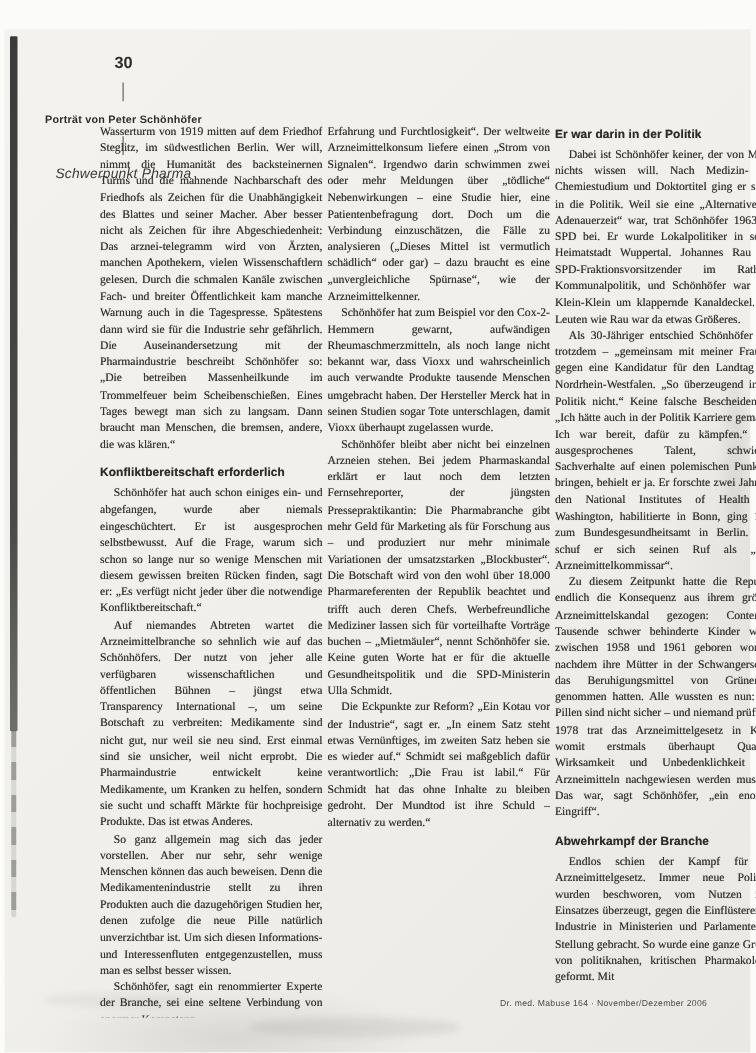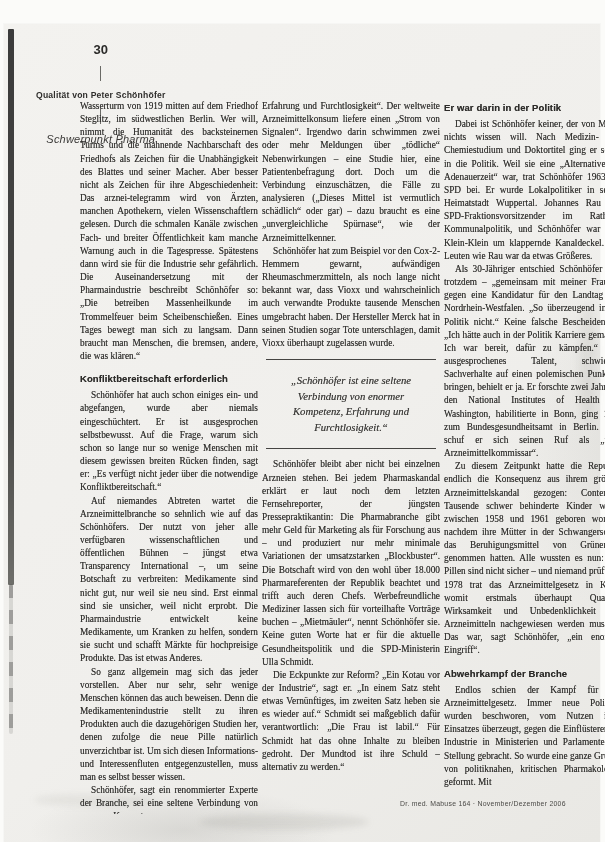--- a/index.html
+++ b/index.html
@@ -79,38 +79,37 @@
 
     <div class="spine"></div>
     <div class="spine-fade"></div>
     <div class="smudge a"></div>
     <div class="smudge b"></div>
     <div class="smudge c"></div>
 
     <div class="header">
       <span class="pagenum">30</span>
       <span class="hsep"></span>
-      <span class="kicker">Qualität von Peter Schönhöfer</span>
+      <span class="kicker">Porträt von Peter Schönhöfer</span>
       <span class="hsep"></span>
       <span class="rubric">Schwerpunkt Pharma</span>
     </div>
 
     <div class="col col1">
       <p>Wasserturm von 1919 mitten auf dem Friedhof Steglitz, im südwestlichen Berlin. Wer will, nimmt die Humanität des backsteinernen Turms und die mahnende Nachbarschaft des Friedhofs als Zeichen für die Unabhängigkeit des Blattes und seiner Macher. Aber besser nicht als Zeichen für ihre Abgeschiedenheit: Das arznei-telegramm wird von Ärzten, manchen Apothekern, vielen Wissenschaftlern gelesen. Durch die schmalen Kanäle zwischen Fach- und breiter Öffentlichkeit kam manche Warnung auch in die Tagespresse. Spätestens dann wird sie für die Industrie sehr gefährlich. Die Auseinandersetzung mit der Pharmaindustrie beschreibt Schönhöfer so: „Die betreiben Massenheilkunde im Trommelfeuer beim Scheibenschießen. Eines Tages bewegt man sich zu langsam. Dann braucht man Menschen, die bremsen, andere, die was klären.“</p>
       <h4 class="subhead">Konfliktbereitschaft erforderlich</h4>
       <p class="indent">Schönhöfer hat auch schon einiges ein- und abgefangen, wurde aber niemals eingeschüchtert. Er ist ausgesprochen selbstbewusst. Auf die Frage, warum sich schon so lange nur so wenige Menschen mit diesem gewissen breiten Rücken finden, sagt er: „Es verfügt nicht jeder über die notwendige Konfliktbereitschaft.“</p>
       <p class="indent">Auf niemandes Abtreten wartet die Arzneimittelbranche so sehnlich wie auf das Schönhöfers. Der nutzt von jeher alle verfügbaren wissenschaftlichen und öffentlichen Bühnen – jüngst etwa Transparency International –, um seine Botschaft zu verbreiten: Medikamente sind nicht gut, nur weil sie neu sind. Erst einmal sind sie unsicher, weil nicht erprobt. Die Pharmaindustrie entwickelt keine Medikamente, um Kranken zu helfen, sondern sie sucht und schafft Märkte für hochpreisige Produkte. Das ist etwas Anderes.</p>
       <p class="indent">So ganz allgemein mag sich das jeder vorstellen. Aber nur sehr, sehr wenige Menschen können das auch beweisen. Denn die Medikamentenindustrie stellt zu ihren Produkten auch die dazugehörigen Studien her, denen zufolge die neue Pille natürlich unverzichtbar ist. Um sich diesen Informations- und Interessenfluten entgegenzustellen, muss man es selbst besser wissen.</p>
       <p class="indent">Schönhöfer, sagt ein renommierter Experte der Branche, sei eine seltene Verbindung von enormer Kompetenz,</p>
     </div>
 
     <div class="col col2">
       <p>Erfahrung und Furchtlosigkeit“. Der weltweite Arzneimittelkonsum liefere einen „Strom von Signalen“. Irgendwo darin schwimmen zwei oder mehr Meldungen über „tödliche“ Nebenwirkungen – eine Studie hier, eine Patientenbefragung dort. Doch um die Verbindung einzuschätzen, die Fälle zu analysieren („Dieses Mittel ist vermutlich schädlich“ oder gar) – dazu braucht es eine „unvergleichliche Spürnase“, wie der Arzneimittelkenner.</p>
       <p class="indent">Schönhöfer hat zum Beispiel vor den Cox-2-Hemmern gewarnt, aufwändigen Rheumaschmerzmitteln, als noch lange nicht bekannt war, dass Vioxx und wahrscheinlich auch verwandte Produkte tausende Menschen umgebracht haben. Der Hersteller Merck hat in seinen Studien sogar Tote unterschlagen, damit Vioxx überhaupt zugelassen wurde.</p>
-      <div class="pullquote">„Schönhöfer ist eine seltene Verbindung von enormer Kompetenz, Erfahrung und Furchtlosigkeit.“</div>
       <p class="indent">Schönhöfer bleibt aber nicht bei einzelnen Arzneien stehen. Bei jedem Pharmaskandal erklärt er laut noch dem letzten Fernsehreporter, der jüngsten Pressepraktikantin: Die Pharmabranche gibt mehr Geld für Marketing als für Forschung aus – und produziert nur mehr minimale Variationen der umsatzstarken „Blockbuster“. Die Botschaft wird von den wohl über 18.000 Pharmareferenten der Republik beachtet und trifft auch deren Chefs. Werbefreundliche Mediziner lassen sich für vorteilhafte Vorträge buchen – „Mietmäuler“, nennt Schönhöfer sie. Keine guten Worte hat er für die aktuelle Gesundheitspolitik und die SPD-Ministerin Ulla Schmidt.</p>
       <p class="indent">Die Eckpunkte zur Reform? „Ein Kotau vor der Industrie“, sagt er. „In einem Satz steht etwas Vernünftiges, im zweiten Satz heben sie es wieder auf.“ Schmidt sei maßgeblich dafür verantwortlich: „Die Frau ist labil.“ Für Schmidt hat das ohne Inhalte zu bleiben gedroht. Der Mundtod ist ihre Schuld – alternativ zu werden.“</p>
     </div>
 
     <div class="col col3">
       <h4 class="subhead first">Er war darin in der Politik</h4>
       <p class="indent">Dabei ist Schönhöfer keiner, der von Macht nichts wissen will. Nach Medizin- und Chemiestudium und Doktortitel ging er selbst in die Politik. Weil sie eine „Alternative zur Adenauerzeit“ war, trat Schönhöfer 1963 der SPD bei. Er wurde Lokalpolitiker in seiner Heimatstadt Wuppertal. Johannes Rau war SPD-Fraktionsvorsitzender im Rathaus. Kommunalpolitik, und Schönhöfer war kein Klein-Klein um klappernde Kanaldeckel. Mit Leuten wie Rau war da etwas Größeres.</p>
       <p class="indent">Als 30-Jähriger entschied Schönhöfer sich trotzdem – „gemeinsam mit meiner Frau“ – gegen eine Kandidatur für den Landtag von Nordrhein-Westfalen. „So überzeugend in die Politik nicht.“ Keine falsche Bescheidenheit: „Ich hätte auch in der Politik Karriere gemacht. Ich war bereit, dafür zu kämpfen.“ Sein ausgesprochenes Talent, schwierige Sachverhalte auf einen polemischen Punkt zu bringen, behielt er ja. Er forschte zwei Jahre an den National Institutes of Health bei Washington, habilitierte in Bonn, ging 1979 zum Bundesgesundheitsamt in Berlin. Hier schuf er sich seinen Ruf als „roter Arzneimittelkommissar“.</p>
       <p class="indent">Zu diesem Zeitpunkt hatte die Republik endlich die Konsequenz aus ihrem größten Arzneimittelskandal gezogen: Contergan. Tausende schwer behinderte Kinder waren zwischen 1958 und 1961 geboren worden, nachdem ihre Mütter in der Schwangerschaft das Beruhigungsmittel von Grünenthal genommen hatten. Alle wussten es nun: Die Pillen sind nicht sicher – und niemand prüft sie. 1978 trat das Arzneimittelgesetz in Kraft, womit erstmals überhaupt Qualität, Wirksamkeit und Unbedenklichkeit von Arzneimitteln nachgewiesen werden mussten. Das war, sagt Schönhöfer, „ein enormer Eingriff“.</p>
       <h4 class="subhead">Abwehrkampf der Branche</h4>

